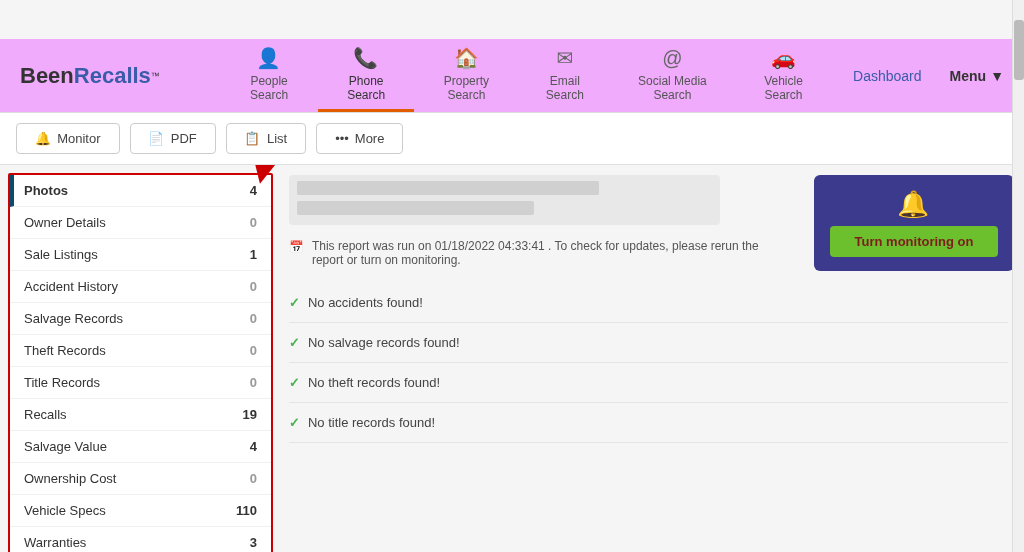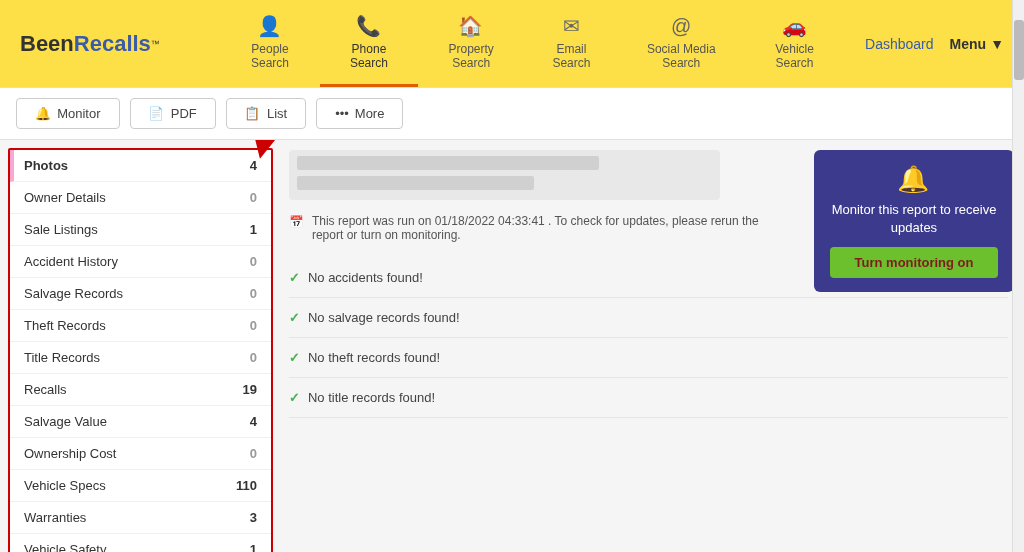--- a/index.html
+++ b/index.html
@@ -2,23 +2,24 @@
 <html><head>
   <meta charset="utf-8">
   <style>
     * { box-sizing: border-box; margin: 0; padding: 0; }
     body { font-family: Arial, sans-serif; font-size: 14px; background: #f5f5f5; color: #333; width: 1024px; height: 552px; overflow: hidden; }
 
     
     .header {
       display: flex;
       align-items: stretch;
-      background: #fde047;
+      background: #f0abfc;
       border-bottom: 1px solid #ddd;
-      height: 88px;
+      height: 74px;
+      margin-top: 39px;
     }
     .logo-area {
       display: flex;
       align-items: center;
       padding: 0 20px;
       min-width: 220px;
     }
     .logo-been { font-size: 22px; font-weight: bold; color: #333; }
     .logo-verified { color: #3b5ca8; font-size: 22px; font-weight: bold; }
     .logo-tm { font-size: 9px; vertical-align: super; color: #333; }
@@ -39,21 +40,21 @@
       color: #555;
       text-align: center;
       gap: 4px;
     }
     .nav-tab.active { border-bottom: 3px solid #e25c00; color: #333; }
     .nav-tab .tab-icon { font-size: 20px; color: #666; }
     .header-right {
       display: flex;
       align-items: center;
       padding: 0 20px;
-      gap: 16px;
+      gap: 28px;
     }
     .dashboard-link { color: #3b5ca8; font-size: 14px; cursor: pointer; text-decoration: none; }
     .menu-btn {
       display: flex;
       align-items: center;
       gap: 4px;
       cursor: pointer;
       font-size: 14px;
       font-weight: bold;
     }
@@ -102,21 +103,21 @@
       display: flex;
       justify-content: space-between;
       align-items: center;
       padding: 8px 14px;
       cursor: pointer;
       border-bottom: 1px solid #f0f0f0;
       font-size: 13px;
     }
     .sidebar-item.active {
       background: #fff;
-      border-left: 4px solid #f9a8d4;
+      border-left: 4px solid #0c4a6e;
       padding-left: 10px;
       font-weight: bold;
     }
     .sidebar-item .count {
       font-weight: bold;
       color: #333;
       font-size: 13px;
     }
     .sidebar-item .count.zero { color: #999; }
 
@@ -347,21 +348,20 @@
 
   <div class="content">
 
     <div class="blurred-info">
       <div class="blurred-bar" style="width:70%;"></div>
       <div class="blurred-bar short"></div>
     </div>
 
     <div class="monitor-card">
       <div class="bell-icon">🔔</div>
-      <div class="monitor-title">Monitor this report to receive updates</div>
       <button class="monitor-btn">Turn monitoring on</button>
     </div>
 
     <div class="report-date">
       <span class="cal-icon">📅</span>
       <span>This report was run on 01/18/2022 04:33:41 . To check for updates, please rerun the report or turn on monitoring.</span>
     </div>
 
     <div class="status-item">
       <span class="check">✓</span>

